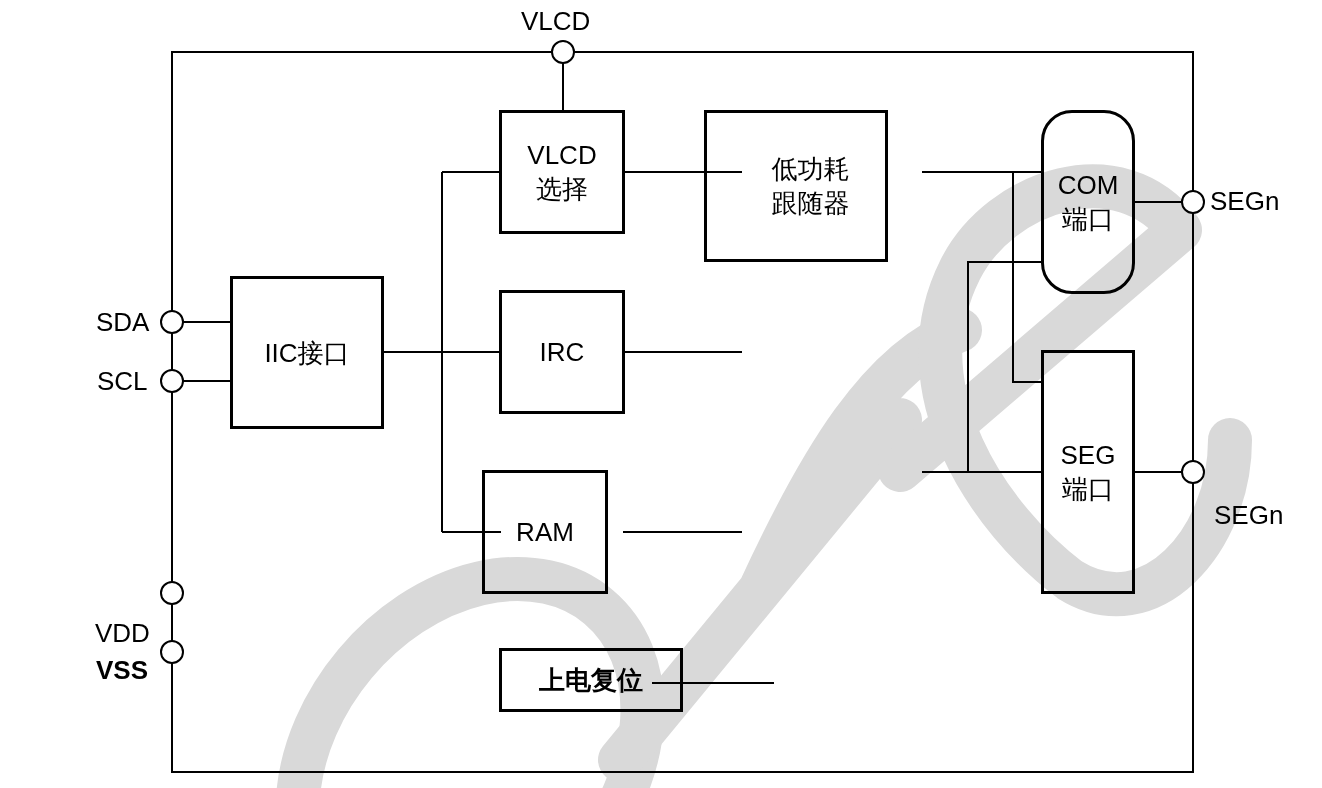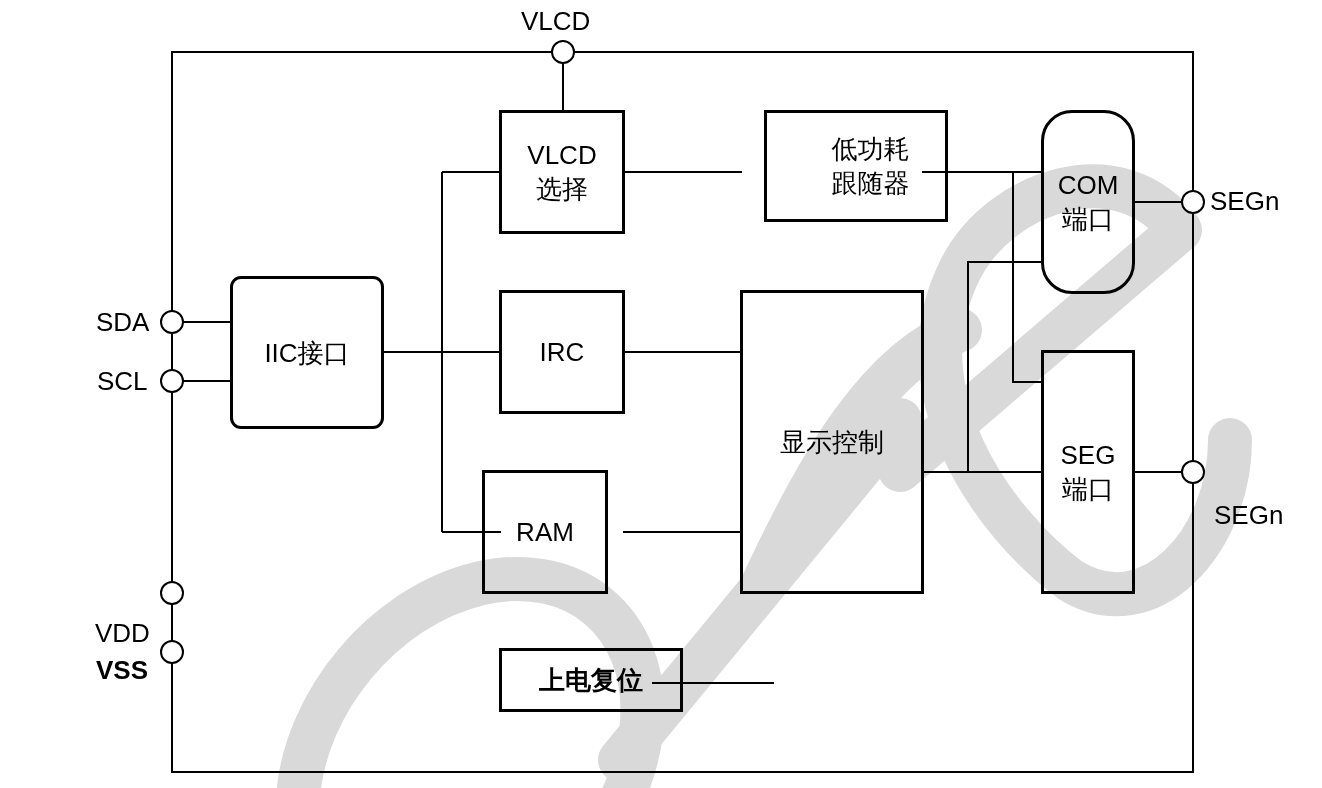--- a/index.html
+++ b/index.html
@@ -70,45 +70,42 @@
   </svg>
 
   <div class="pin-label" style="left:521px; top:6px;">VLCD</div>
   <div class="pin-label" style="left:96px; top:307px;">SDA</div>
   <div class="pin-label" style="left:97px; top:366px;">SCL</div>
   <div class="pin-label" style="left:95px; top:578px;margin-top:40px;">VDD</div>
   <div class="pin-label" style="left:96px; top:655px;font-weight:bold;">VSS</div>
   <div class="pin-label" style="left:1210px; top:186px;">SEGn</div>
   <div class="pin-label" style="left:1214px; top:456px;margin-top:44px;">SEGn</div>
 
-  <div class="blk" style="left:230px; top:276px; width:154px; height:153px;border-radius:11px;">
+  <div class="blk" style="left:230px; top:276px; width:154px; height:153px;">
     <span>IIC接口</span>
   </div>
 
   <div class="blk" style="left:499px; top:110px; width:126px; height:124px;">
     <span>VLCD</span>
     <span>选择</span>
   </div>
 
-  <div class="blk" style="left:764px; top:110px; width:184px; height:112px;padding-left:29px;">
+  <div class="blk" style="left:704px; top:110px; width:184px; height:152px;padding-left:29px;">
     <span>低功耗</span>
     <span>跟随器</span>
   </div>
 
   <div class="blk" style="left:499px; top:290px; width:126px; height:124px;">
     <span>IRC</span>
   </div>
 
   <div class="blk" style="left:482px; top:470px; width:126px; height:124px;">
     <span>RAM</span>
   </div>
 
-  <div class="blk" style="left:740px; top:290px; width:184px; height:304px;">
-    <span>显示控制</span>
-  </div>
 
   <div class="blk" style="left:1041px; top:110px; width:94px; height:184px; justify-content:center;border-radius:31px;">
     <span>COM</span>
     <span>端口</span>
   </div>
 
   <div class="blk" style="left:1041px; top:350px; width:94px; height:244px; justify-content:center;">
     <span>SEG</span>
     <span>端口</span>
   </div>

